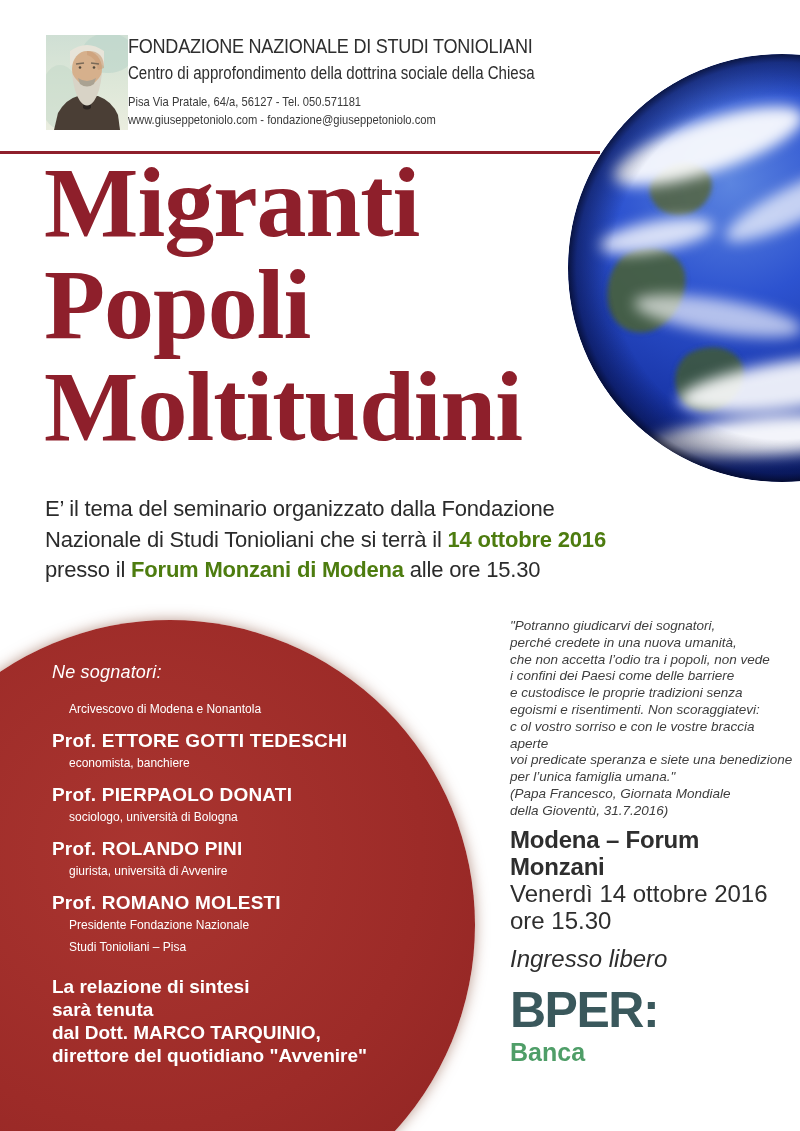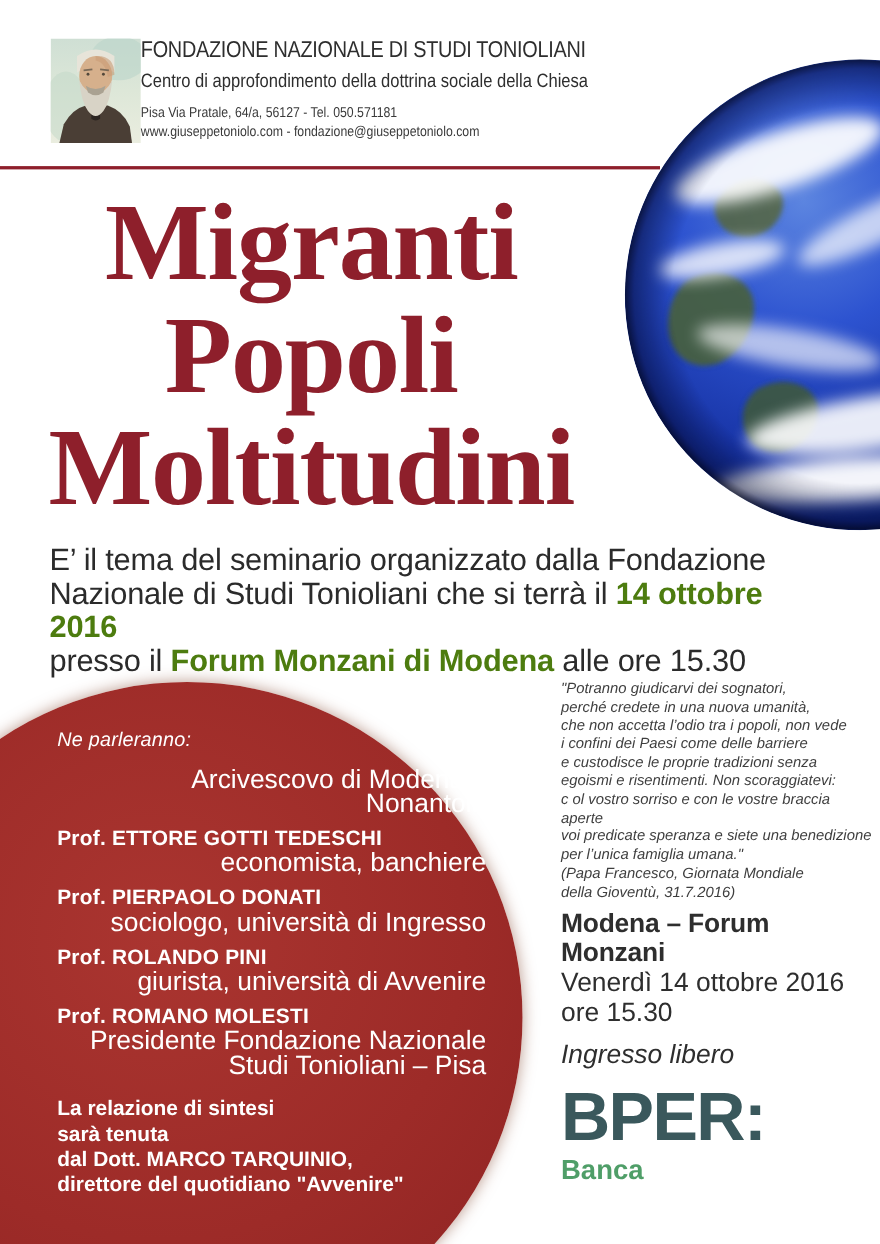--- a/index.html
+++ b/index.html
@@ -19,59 +19,59 @@
   .web  { font-size:13px; margin-top:3px; color:#3a3a3a; }
 
   
   .rule { position:absolute; left:0; top:151px; width:600px; height:3px; background:#8e1f2b; z-index:1; }
 
   
   .earth { position:absolute; left:568px; top:54px; width:428px; height:428px; z-index:2; }
 
   
   .title {
-    position:absolute; left:44px; top:170px; z-index:1;
+    position:absolute; left:44px; top:152px; z-index:1;
     font-family:"Liberation Serif", serif; font-weight:bold;
-    font-size:100px; line-height:102px; letter-spacing:-1px; color:#8e1f2b;text-align:center;
+    font-size:100px; line-height:102px; letter-spacing:-1px; color:#8e1f2b;
   }
   .title div { display:block; }
 
   
   .intro {
     position:absolute; left:45px; top:494px; width:700px; z-index:1;
-    font-size:28px; line-height:30.5px; color:#2b2b2b; letter-spacing:-0.2px;
+    font-size:22px; line-height:30.5px; color:#2b2b2b; letter-spacing:-0.2px;
   }
   .intro .em { font-weight:bold; color:#4d7c0f; }
 
   
   .circle {
     position:absolute; left:-135px; top:620px; width:610px; height:610px;
     border-radius:50%; z-index:1;
     background:radial-gradient(circle at 46% 38%, #aa3530 0%, #9d2b28 55%, #8d2322 100%);
     box-shadow:0 0 14px rgba(128,66,42,0.55);
   }
 
   
   .speakers { position:absolute; left:52px; top:662px; width:390px; color:#ffffff; z-index:3; }
   .sp-heading { font-style:italic; font-size:18px; margin-bottom:15px; letter-spacing:0.2px; }
   .speaker { margin-bottom:9px; }
   .s-name { font-weight:bold; font-size:19px; line-height:23px; letter-spacing:0.2px; }
-  .s-role { font-size:24px; line-height:22px; padding-left:17px;text-align:right; }
+  .s-role { font-size:12px; line-height:22px; padding-left:17px; }
   .closing { margin-top:17px; font-weight:bold; font-size:19px; line-height:23px; }
 
   
   .quote {
     position:absolute; left:510px; top:618px; width:285px;
     font-style:italic; font-size:13.5px; line-height:16.8px; color:#3e3e3e; z-index:3;
   }
   .event { position:absolute; left:510px; top:826px; width:280px; font-size:24px; line-height:27px; color:#2e2e2e; z-index:3; }
   .venue { font-weight:bold; letter-spacing:-0.2px; }
   .admission { font-style:italic; margin-top:11px; }
   .thanks { font-style:italic; font-size:16.5px; margin-top:27px; color:#333333; }
-  .bper  { font-weight:bold; font-size:62px; line-height:1; letter-spacing:-1.5px; color:#3a585c; margin-top:13px; }
+  .bper  { font-weight:bold; font-size:50px; line-height:1; letter-spacing:-1.5px; color:#3a585c; margin-top:13px; }
   .banca { font-weight:bold; font-size:25px; line-height:1; color:#4f9e68; margin-top:5px; }
 </style>
 </head>
 <body>
 
 <div class="page">
 
   <div class="portrait">
     <svg width="82" height="95" viewBox="0 0 82 95">
       <defs>
@@ -163,32 +163,32 @@
 
   <p class="intro" style="margin:0;">
     <span>E’ il tema del seminario organizzato dalla Fondazione</span><br>
     <span>Nazionale di Studi Tonioliani che si terrà il </span><span class="em">14 ottobre 2016</span><br>
     <span>presso il </span><span class="em">Forum Monzani di Modena</span><span> alle ore 15.30</span>
   </p>
 
   <div class="circle"></div>
 
   <div class="speakers">
-    <div class="sp-heading">Ne parleranno:</div>
+    <div class="sp-heading">Ne sognatori:</div>
 
     <div class="speaker">
       <div class="s-role pre">Arcivescovo di Modena e Nonantola</div>
     </div>
     <div class="speaker">
       <div class="s-name">Prof. ETTORE GOTTI TEDESCHI</div>
       <div class="s-role pre">economista, banchiere</div>
     </div>
     <div class="speaker">
       <div class="s-name">Prof. PIERPAOLO DONATI</div>
-      <div class="s-role pre">sociologo, università di Ingresso</div>
+      <div class="s-role pre">sociologo, università di Bologna</div>
     </div>
     <div class="speaker">
       <div class="s-name">Prof. ROLANDO PINI</div>
       <div class="s-role pre">giurista, università di Avvenire</div>
     </div>
     <div class="speaker">
       <div class="s-name">Prof. ROMANO MOLESTI</div>
       <div class="s-role pre">Presidente Fondazione Nazionale
 Studi Tonioliani – Pisa</div>
     </div>

